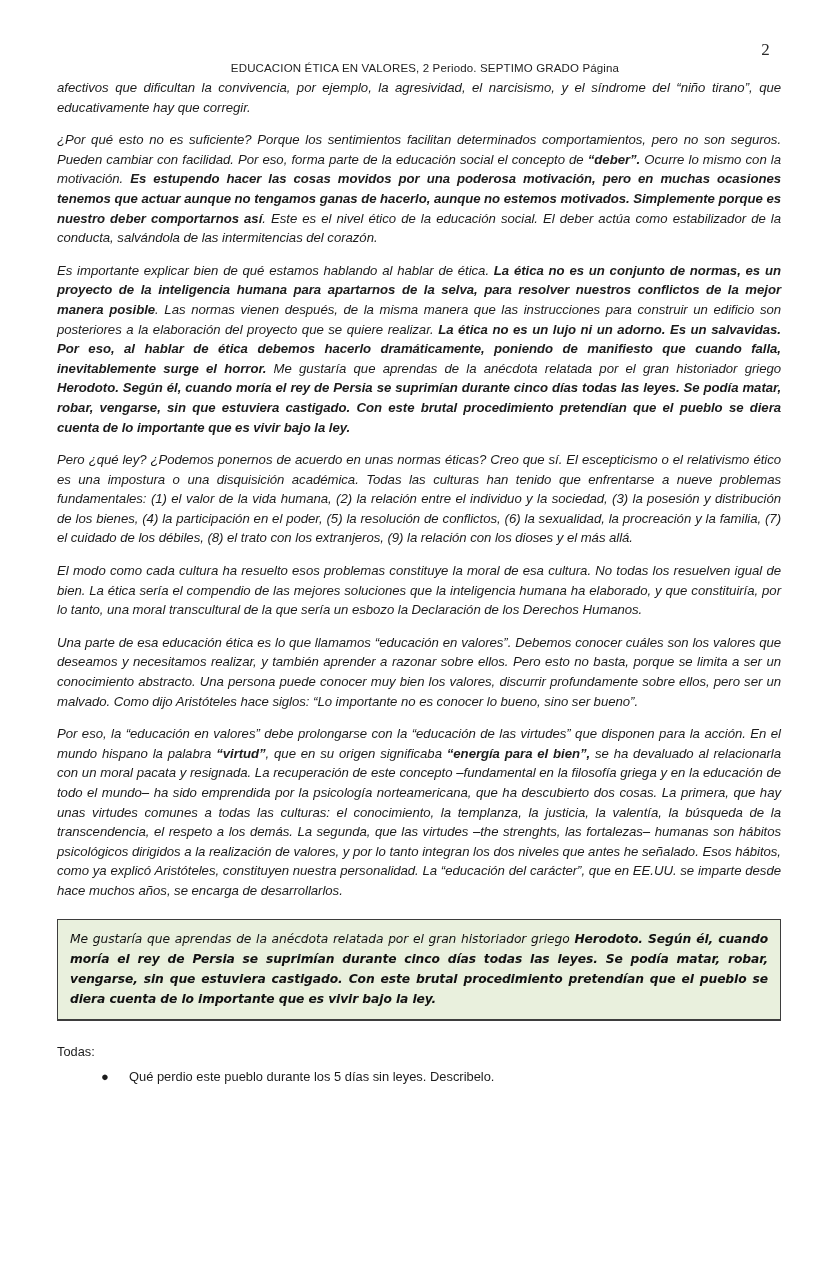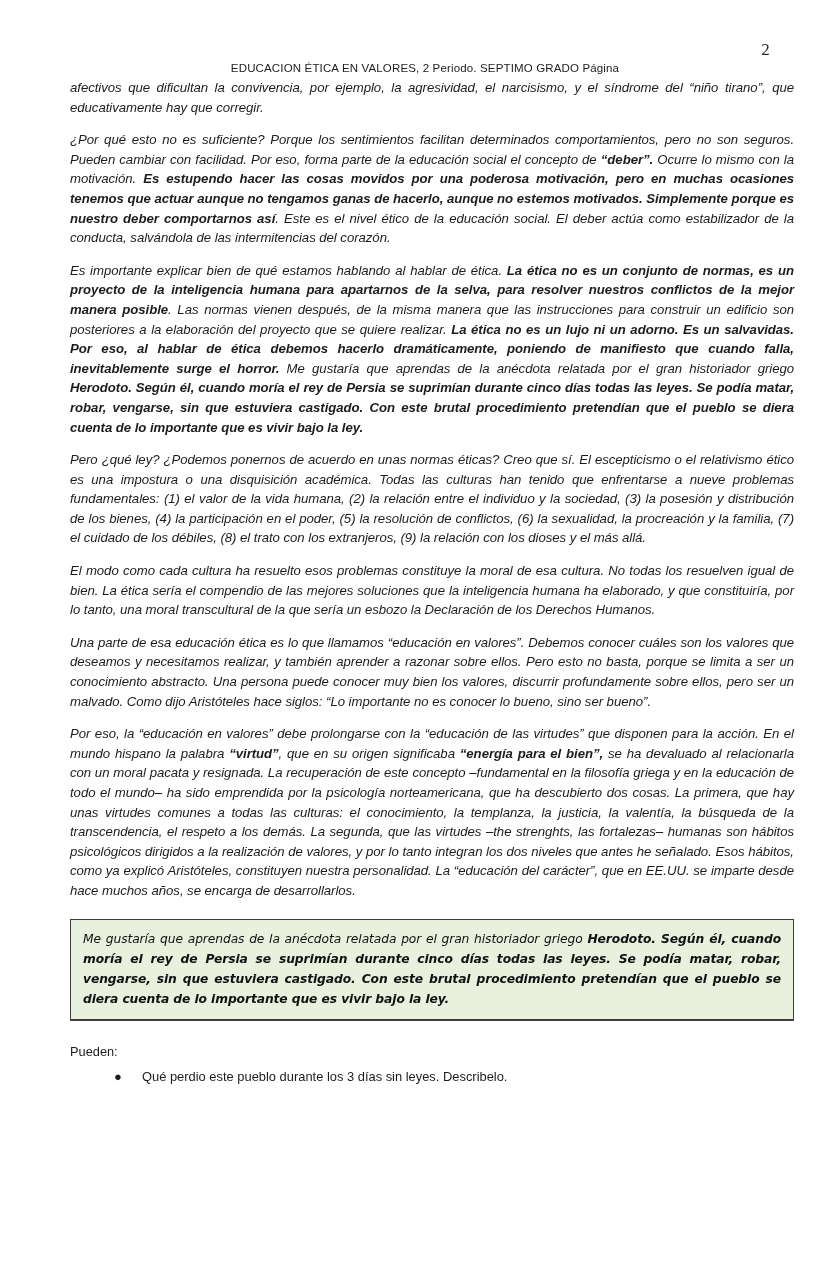--- a/index.html
+++ b/index.html
@@ -43,21 +43,21 @@
     font-size: 11.5px;
     color: #232323;
     letter-spacing: .15px;
     white-space: nowrap;
   }
 
   
   .body-wrap {
     position: absolute;
     top: 78px;
-    left: 70px;
+    left: 57px;
     width: 724px;
   }
   p.para {
     margin: 0 0 13px 0;
     font-style: italic;
     font-size: 13.2px;
     line-height: 19.6px;
     text-align: justify;
     color: #1c1c1c;
     letter-spacing: -0.05px;
@@ -145,20 +145,20 @@
         <p class="para"><span>El modo como cada cultura ha resuelto esos problemas constituye la moral de esa  cultura. No todas  los resuelven igual de bien. La ética sería el compendio de las mejores soluciones que la inteligencia humana ha elaborado, y que constituiría, por lo tanto,  una moral  transcultural de la que sería un esbozo la Declaración de los Derechos Humanos.</span></p>
         <p class="para"><span>Una parte de esa  educación ética  es lo que llamamos “educación en valores”. Debemos conocer cuáles son los valores que deseamos y necesitamos realizar, y también aprender a razonar sobre ellos. Pero esto no basta, porque se limita a ser un conocimiento abstracto.   Una persona puede  conocer muy bien los valores, discurrir profundamente sobre ellos, pero ser un malvado. Como dijo Aristóteles hace siglos:  “Lo importante no es  conocer lo bueno, sino ser bueno”.</span></p>
         <p class="para"><span>Por eso, la “educación en valores” debe prolongarse con la “educación de las virtudes” que disponen para la acción. En el mundo  hispano la palabra </span><b>“virtud”</b><span>, que en su origen significaba </span><b>“energía para  el bien”,</b><span> se ha devaluado al relacionarla con un moral pacata y resignada. La recuperación de este concepto –fundamental en la filosofía griega y en la educación de todo el mundo– ha sido emprendida por la psicología norteamericana, que ha descubierto dos  cosas. La primera, que  hay unas virtudes comunes a todas las culturas: el conocimiento, la templanza, la justicia,  la valentía,  la búsqueda de la transcendencia, el respeto a los demás. La segunda, que las virtudes  –the strenghts, las fortalezas– humanas son hábitos psicológicos dirigidos a la realización de valores, y por lo tanto integran los dos niveles que antes he señalado. Esos hábitos, como ya explicó Aristóteles, constituyen nuestra personalidad. La “educación del carácter”, que en EE.UU. se imparte desde hace muchos años, se encarga de desarrollarlos.</span></p>
       </div>
 
 
     <div class="quote-box" style="background: rgb(233, 240, 221); border-color: rgb(61, 61, 61);">
       <p id="quote-host"><span>Me gustaría que aprendas de la anécdota relatada por el gran  historiador griego  </span><b>Herodoto.  Según él, cuando  moría  el rey de Persia se  suprimían durante cinco días todas las leyes. Se podía matar, robar, vengarse, sin que estuviera castigado. Con este brutal  procedimiento pretendían que   el pueblo  se diera cuenta de lo importante que es vivir bajo la ley.</b></p>
     </div>
 
-    <div class="piensa">Pueden:</div>
+    <div class="piensa">Todas:</div>
 
     <ul class="bullets" id="bullets-host">
-        <li><span class="dot">●</span><span>Qué perdio este pueblo durante los 3 días sin leyes. Describelo.</span></li>
+        <li><span class="dot">●</span><span>Qué perdio este pueblo durante los 5 días sin leyes. Describelo.</span></li>
       </ul>
   </div>
 
 </div>
 
 </body></html>

